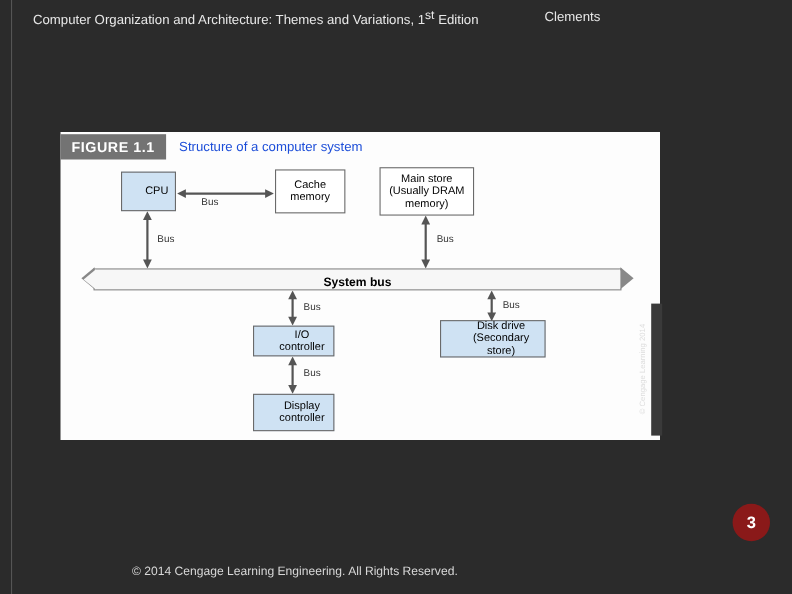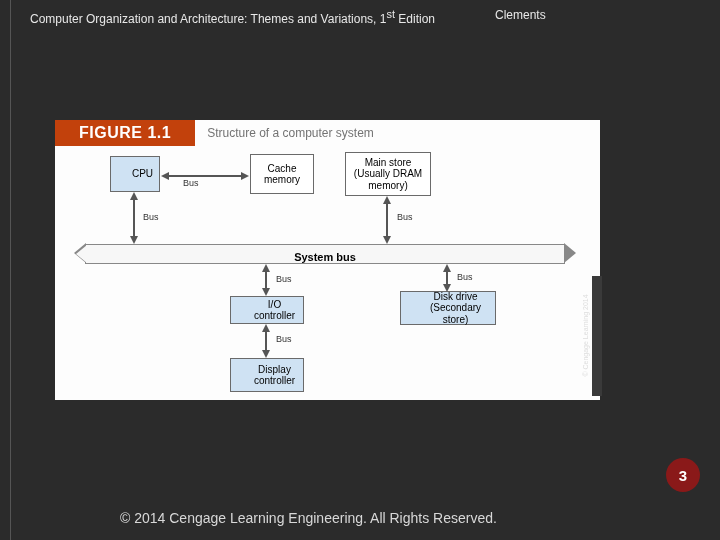--- a/index.html
+++ b/index.html
@@ -31,30 +31,30 @@
     width: 545px;
     height: 280px;
     background: #fdfdfd;
   }
   .figure-header {
     display: flex;
     align-items: center;
     height: 26px;
   }
   .figure-tag {
-    background: #c2410c;
+    background: #737373;
     color: #fff;
-    font-size: 16px;
+    font-size: 13px;
     font-weight: bold;
-    padding: 4px 24px;
+    padding: 4px 10px;
     letter-spacing: 0.5px;
   }
   .figure-caption {
     font-size: 12px;
-    color: #737373;
+    color: #1d4ed8;
     margin-left: 12px;
   }
   .diagram {
     position: relative;
     width: 100%;
     height: 254px;
   }
   .box {
     position: absolute;
     border: 1px solid #6a6a6a;
@@ -147,21 +147,21 @@
     align-items: center;
     justify-content: center;
     font-size: 15px;
     font-weight: bold;
   }
   .footer {
     position: absolute;
     bottom: 14px;
     left: 120px;
     color: #d8d8d8;
-    font-size: 14px;
+    font-size: 11px;
   }
   .left-rule {
     position: absolute;
     left: 10px;
     top: 0;
     width: 1px;
     height: 540px;
     background: #555;
   }
 </style>

